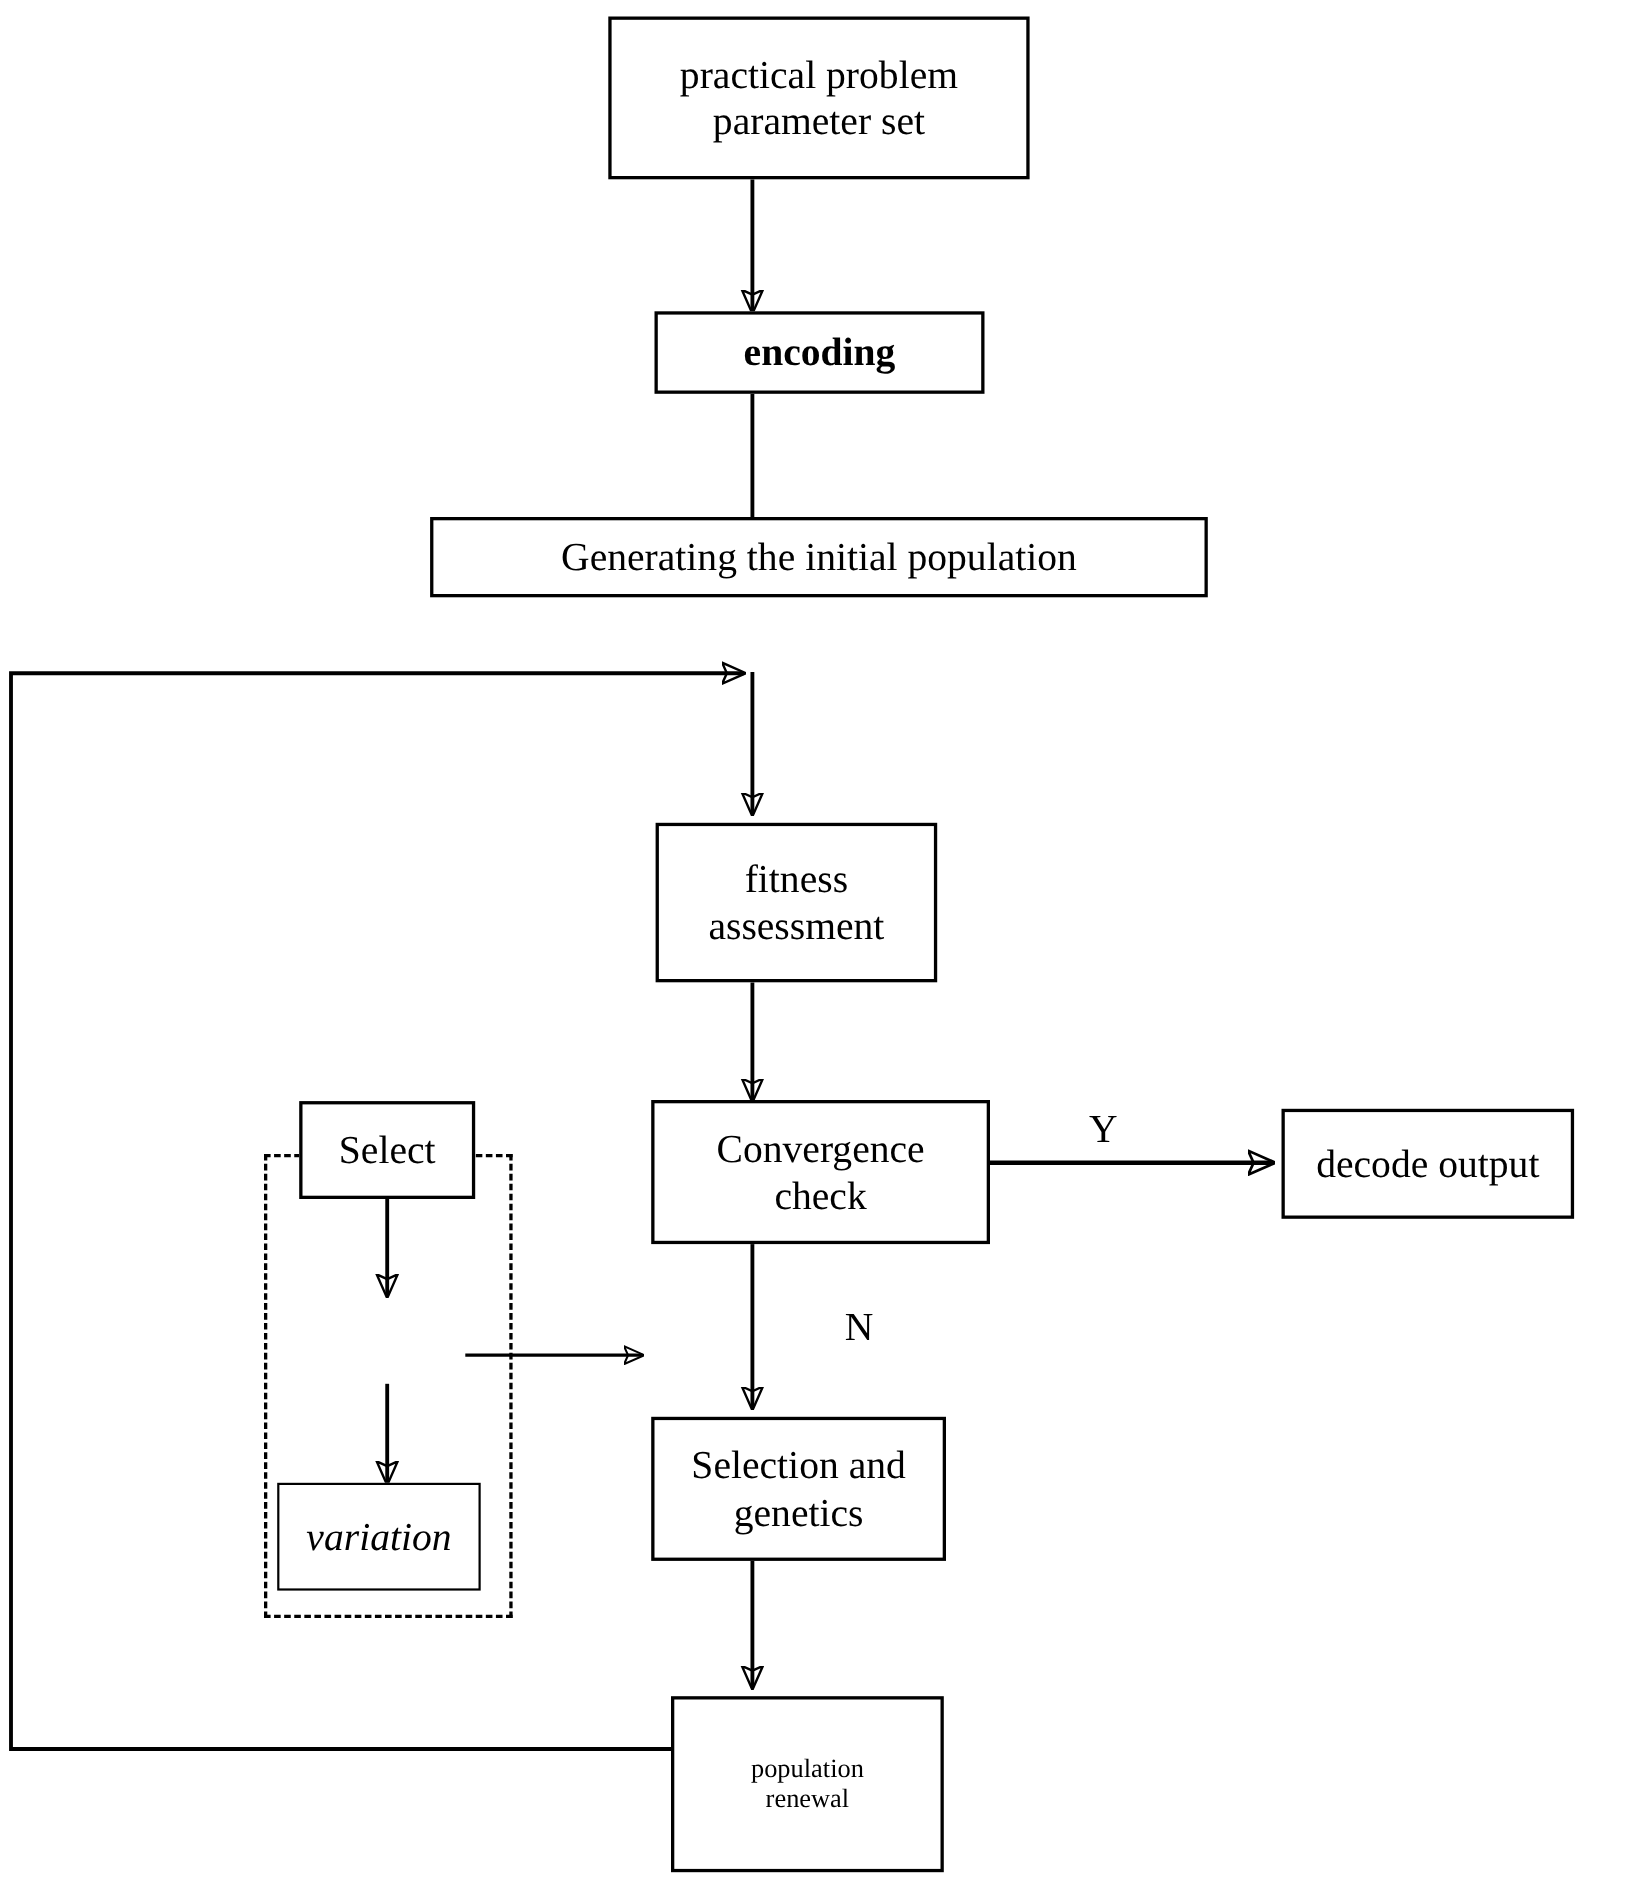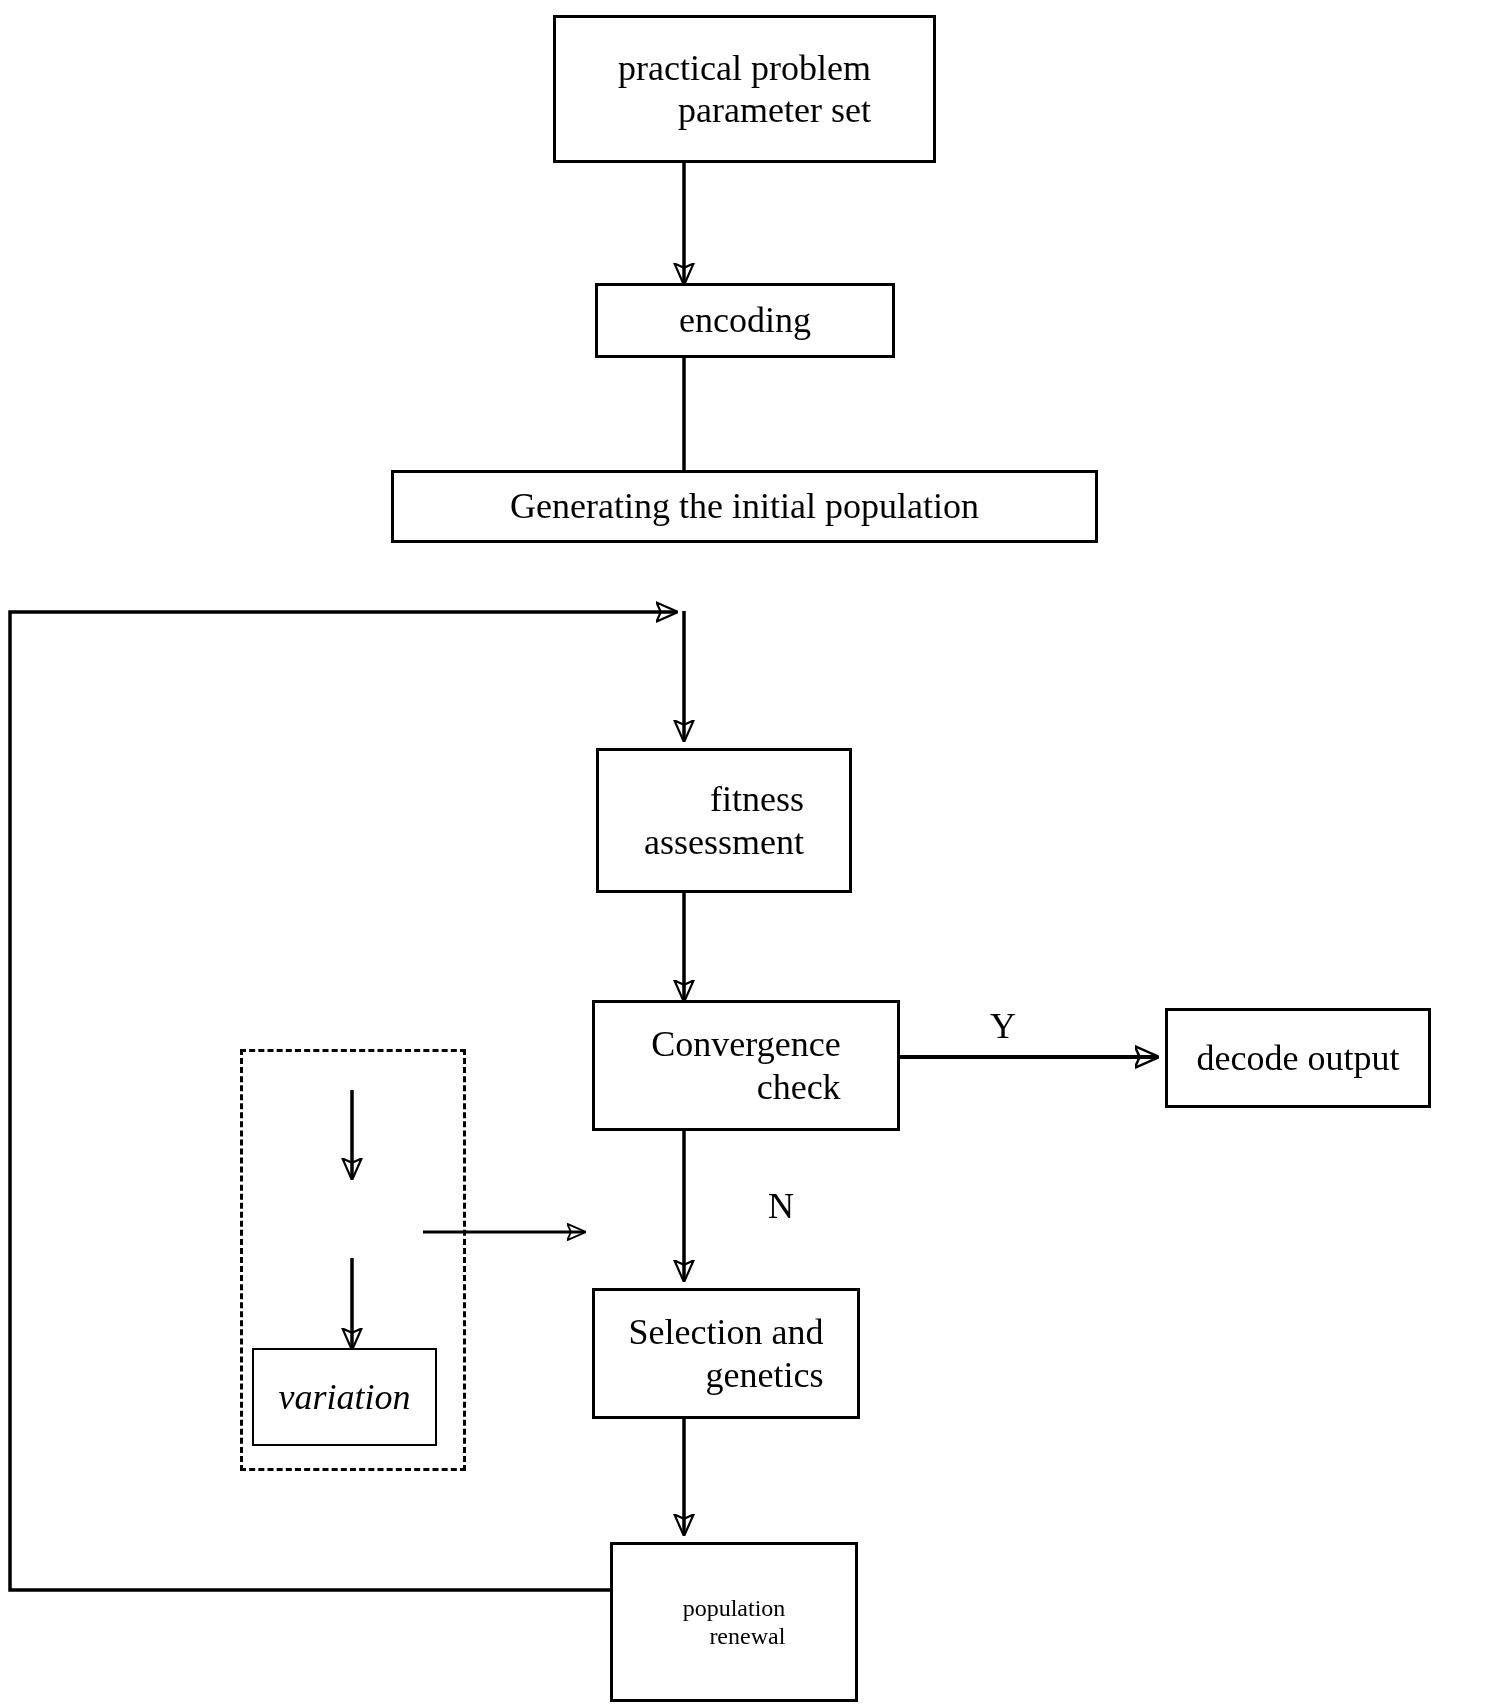--- a/index.html
+++ b/index.html
@@ -17,21 +17,21 @@
     overflow: hidden;
   }
   .node {
     position: absolute;
     box-sizing: border-box;
     border: 3px solid #000000;
     background: #ffffff;
     display: flex;
     align-items: center;
     justify-content: center;
-    text-align: right;
+    text-align: center;
     color: #000000;
     line-height: 1.18;
     white-space: pre-line;
     z-index: 3;
   }
   .group-dashed {
     position: absolute;
     box-sizing: border-box;
     border: 3px dashed #000000;
     background: transparent;
@@ -90,38 +90,39 @@
     <line x1="352" y1="1258" x2="352" y2="1348" stroke-width="3.5" marker-end="url(#arrow)"></line>
 
     <line x1="423" y1="1232" x2="584" y2="1232" stroke-width="3" marker-end="url(#arrow)"></line>
   </svg>
 
   <div class="group-dashed" style="left:240px; top:1049px; width:226px; height:422px;"></div>
 
   <div class="node" style="left:553px; top:15px; width:383px; height:148px; font-size:36px;">practical problem
 parameter set</div>
 
-  <div class="node" style="left:595px; top:283px; width:300px; height:75px; font-size:36px;">encoding</div>
+  <div class="node" style="left:595px; top:283px; width:300px; height:75px; font-size:36px;font-weight:bold;">encoding</div>
 
   <div class="node" style="left:391px; top:470px; width:707px; height:73px; font-size:36px;">Generating the initial population</div>
 
   <div class="node" style="left:596px; top:748px; width:256px; height:145px; font-size:36px;">fitness
 assessment</div>
 
   <div class="node" style="left:592px; top:1000px; width:308px; height:131px; font-size:36px;">Convergence
 check</div>
 
   <div class="node" style="left:1165px; top:1008px; width:266px; height:100px; font-size:36px;">decode output</div>
 
   <div class="node" style="left:592px; top:1288px; width:268px; height:131px; font-size:36px;">Selection and
 genetics</div>
 
   <div class="node" style="left:610px; top:1542px; width:248px; height:160px; font-size:24px;">population
 renewal</div>
 
+  <div class="node" style="left:272px; top:1001px; width:160px; height:89px; font-size:36px;">Select</div>
 
 
   <div class="node" style="left:252px; top:1348px; width:185px; height:98px; font-size:36px; border-width:2.5px;font-style:italic;">variation</div>
 
   <div class="edge-label" style="left:990px; top:1005px; font-size:36px;">Y</div>
 
   <div class="edge-label" style="left:768px; top:1185px; font-size:36px;">N</div>
 
 </div>
 

